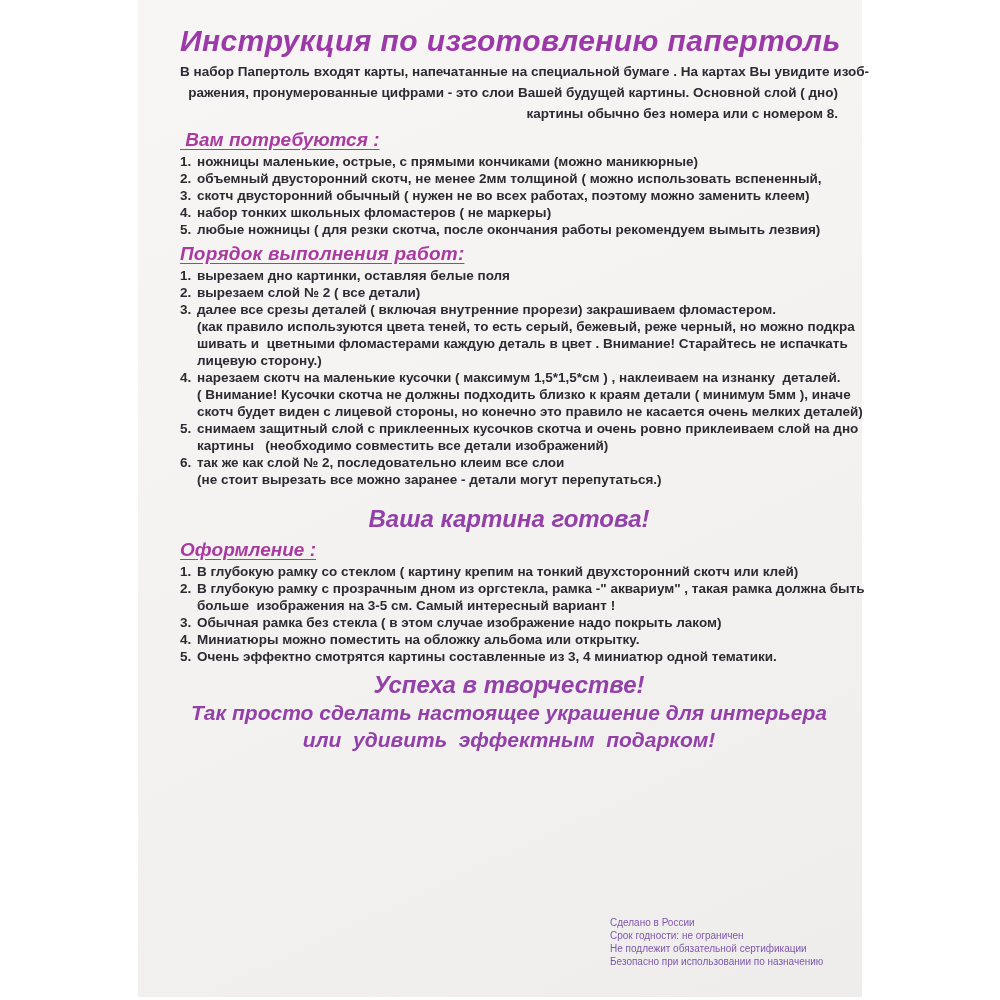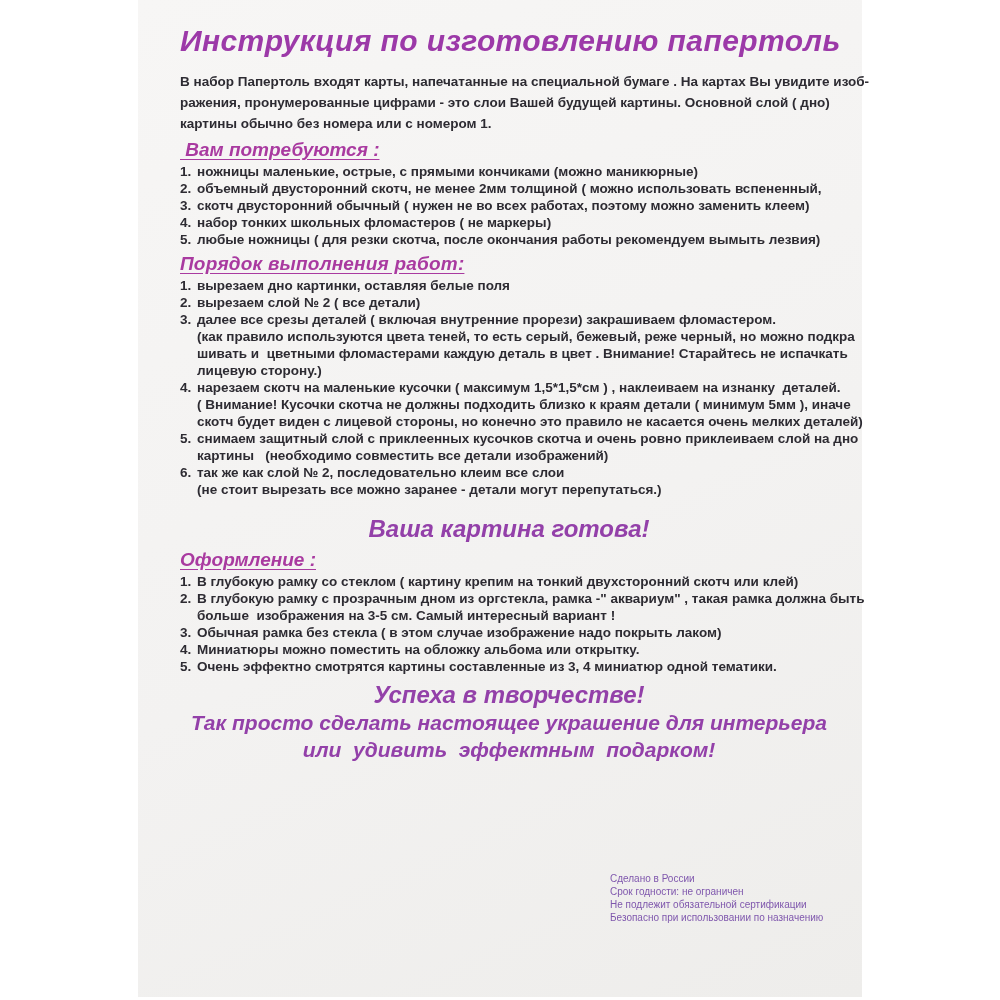--- a/index.html
+++ b/index.html
@@ -28,21 +28,21 @@
   .title {
     font-style: italic;
     font-weight: 700;
     font-size: 30px;
     line-height: 32px;
     letter-spacing: 0.4px;
     color: var(--purple-title);
     text-align: center;
     white-space: pre;
   }
-  .intro { margin-top: 14px; }
+  .intro { margin-top: 4px; text-align: right; }
   .intro .line {
     font-size: 13.5px;
     font-weight: 700;
     line-height: 21px;
     color: var(--ink);
     white-space: pre;
   }
   .sec-heading {
     margin-top: 6px;
     font-style: italic;
@@ -98,21 +98,21 @@
     font-weight: 700;
     font-size: 21px;
     line-height: 27px;
     color: var(--purple-accent);
     text-align: center;
     white-space: pre;
   }
   .footer {
     position: absolute;
     left: 472px;
-    top: 872px;
+    top: 916px;
   }
   .footer .line {
     font-size: 10px;
     line-height: 13px;
     color: var(--purple-footer);
     white-space: pre;
   }
 </style>
 </head>
 <body>
@@ -121,21 +121,21 @@
   <div class="content">
 
     <div class="title">Инструкция по изготовлению папертоль</div>
 
     <div class="intro">
 
         <div class="line">В набор Папертоль входят карты, напечатанные на специальной бумаге . На картах Вы увидите изоб-</div>
 
         <div class="line">ражения, пронумерованные цифрами - это слои Вашей будущей картины. Основной слой ( дно)</div>
 
-        <div class="line">картины обычно без номера или с номером 1.</div>
+        <div class="line">картины обычно без номера или с номером 8.</div>
       </div>
 
     <div class="sec-heading"> Вам потребуются :</div>
     <div class="list">
 
         <div class="item">
           <span class="num">1.</span>
           <div class="lines">
             <div class="line">ножницы маленькие, острые, с прямыми кончиками (можно маникюрные)</div>
           </div>

